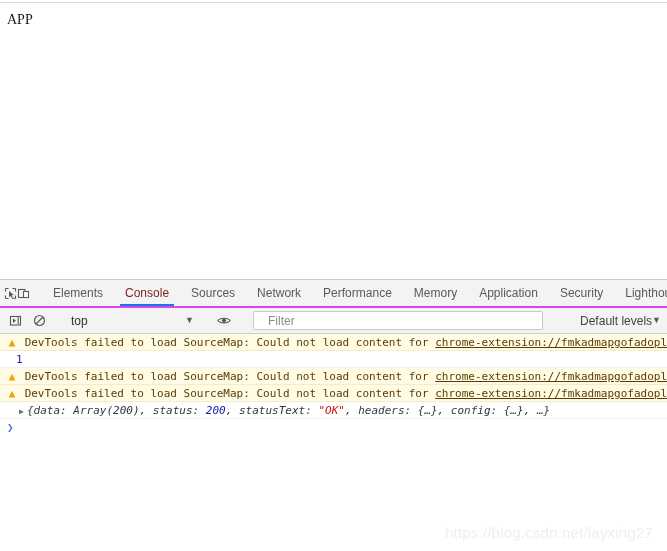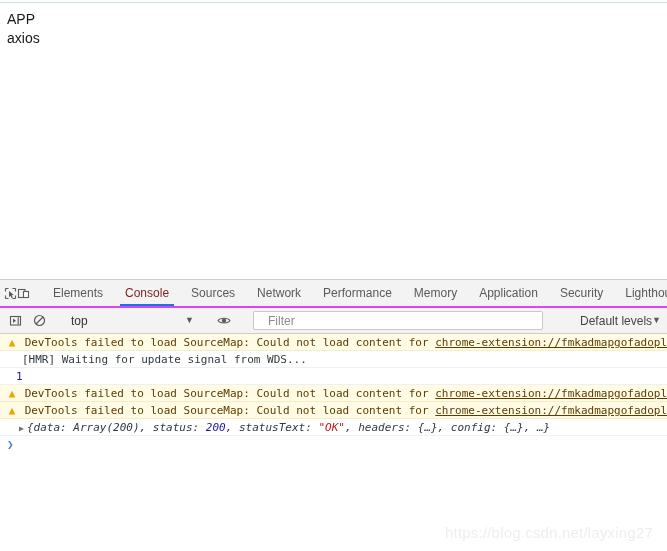--- a/index.html
+++ b/index.html
@@ -23,21 +23,21 @@
     width: 667px; height: 1px;
     background: #cfdfe0;
   }
   #page-area {
     position: absolute;
     top: 3px; left: 0;
     width: 667px; height: 276px;
     background: #ffffff;
   }
   .app-line {
-    font-family: Liberation Sans, sans-serif;
+    font-family: Liberation Serif, serif;
     font-size: 14px;
     color: #1a1a1a;
     line-height: 19px;
     padding-left: 7px;
   }
   #app-title { padding-top: 7px; }
 
   
   #devtools {
     position: absolute;
@@ -235,21 +235,20 @@
     z-index: 5;
   }
 </style>
 </head>
 <body>
 
 <div id="page-top-rule"></div>
 
 <div id="page-area">
   <div class="app-line" id="app-title">APP</div>
-  <div class="app-line">axios</div>
 </div>
 
 <div id="devtools">
 
   <div id="tabstrip">
     <div class="tool-btn" id="inspect-btn">
       <svg width="13" height="13" viewBox="0 0 13 13" aria-hidden="true">
         <path d="M1.5 1.5 h3 M1.5 1.5 v3 M11.5 1.5 h-3 M11.5 1.5 v3 M1.5 11.5 h3 M1.5 11.5 v-3 M11.5 11.5 h-3 M11.5 11.5 v-3" stroke="#5a5a5a" stroke-width="1.1" fill="none"></path>
         <path d="M5 4 L5 10.3 L6.6 8.8 L7.8 11.2 L8.9 10.6 L7.7 8.3 L9.8 8.1 Z" fill="#5a5a5a"></path>
       </svg>
@@ -329,23 +328,20 @@
     </div>
   </div>
 
   <div id="console-body">
 
     <div class="msg warn">
       <span class="warn-icon">▲</span>
       <span class="msg-text">DevTools failed to load SourceMap: Could not load content for </span><span class="msg-url">chrome-extension://fmkadmapgofadopljbjfkapdkoie</span>
     </div>
 
-    <div class="msg info indent-22">
-      <span>[HMR] Waiting for update signal from WDS...</span>
-    </div>
 
     <div class="msg info indent-16">
       <span class="log-number">1</span>
     </div>
 
     <div class="msg warn">
       <span class="warn-icon">▲</span>
       <span class="msg-text">DevTools failed to load SourceMap: Could not load content for </span><span class="msg-url">chrome-extension://fmkadmapgofadopljbjfkapdkoie</span>
     </div>
 

